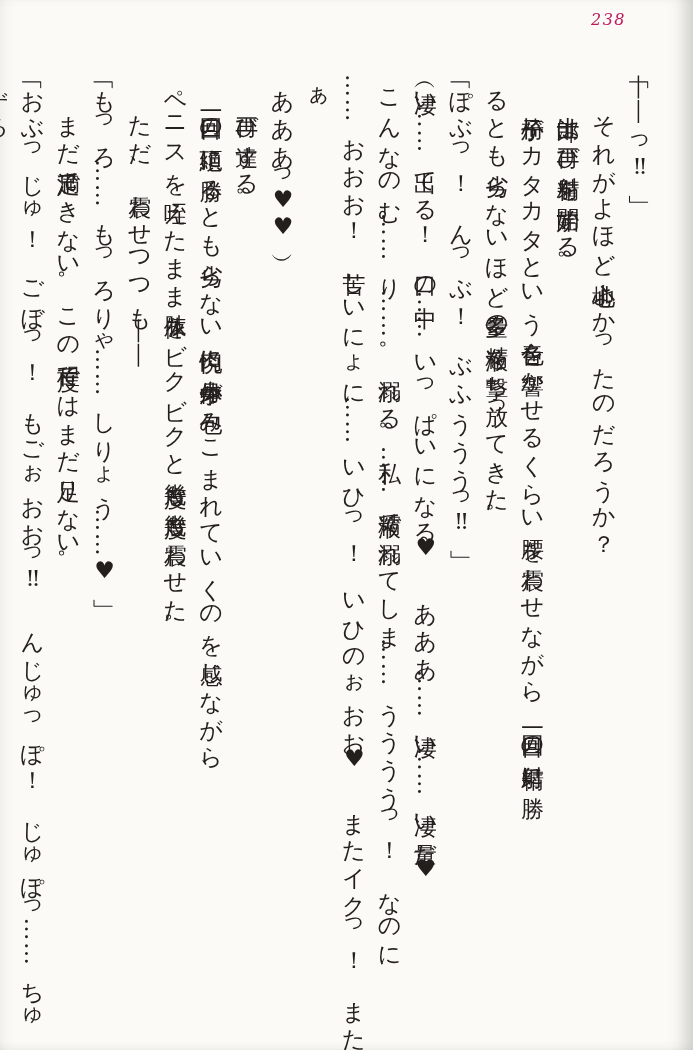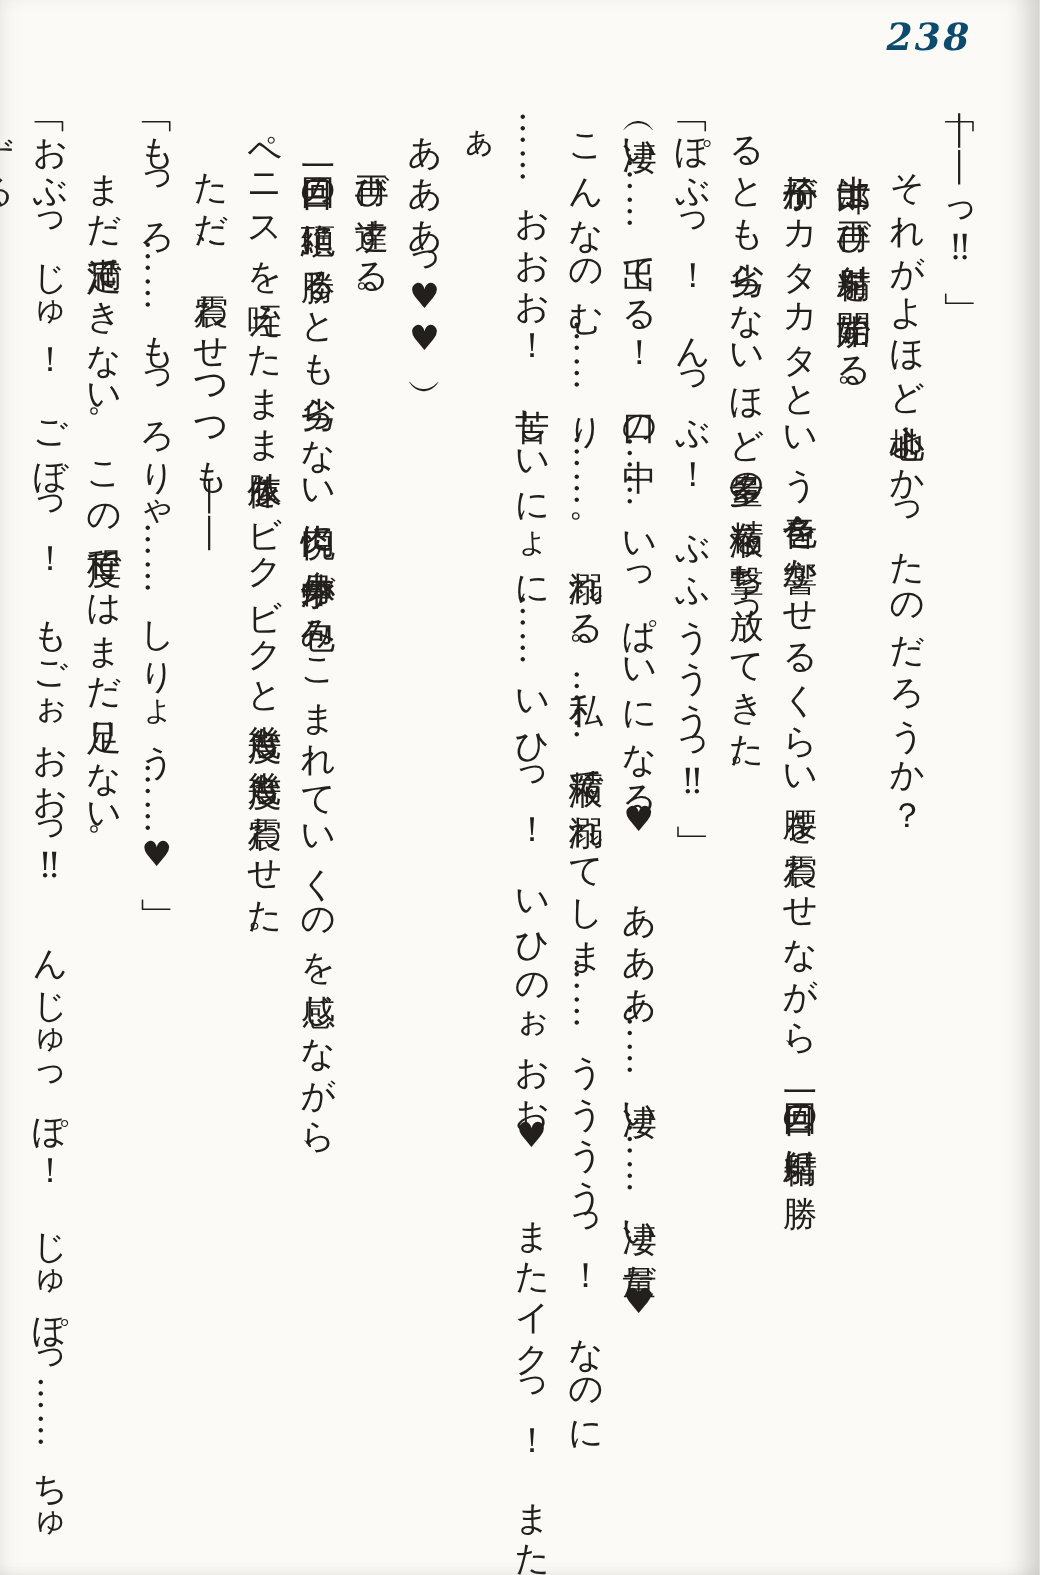--- a/index.html
+++ b/index.html
@@ -12,23 +12,22 @@
   
   .page::after{
     content:"";position:absolute;inset:0;pointer-events:none;
     box-shadow:
       inset -18px 0 16px -10px rgba(110,106,100,.30),
       inset 10px 0 14px -10px rgba(110,106,100,.16),
       inset 0 -8px 10px -8px rgba(110,106,100,.10);
   }
   .pageno{
     position:absolute;top:10px;left:591px;
-    font-size:25px;font-style:italic;color:#0c4a6e;
+    font-size:16px;font-style:italic;color:#be185d;
     letter-spacing:1.5px;
-    font-weight:bold;
   }
   .text{
     position:absolute;top:74px;right:36px;height:968px;
     writing-mode:vertical-rl;text-orientation:mixed;
     font-size:23px;line-height:35.7px;letter-spacing:1.5px;
     color:#221f1d;
     font-family:"DejaVu Serif","Liberation Serif",serif;
   }
   .tline{margin:0;padding:0;}
   .tline.ind{text-indent:24.5px;}

